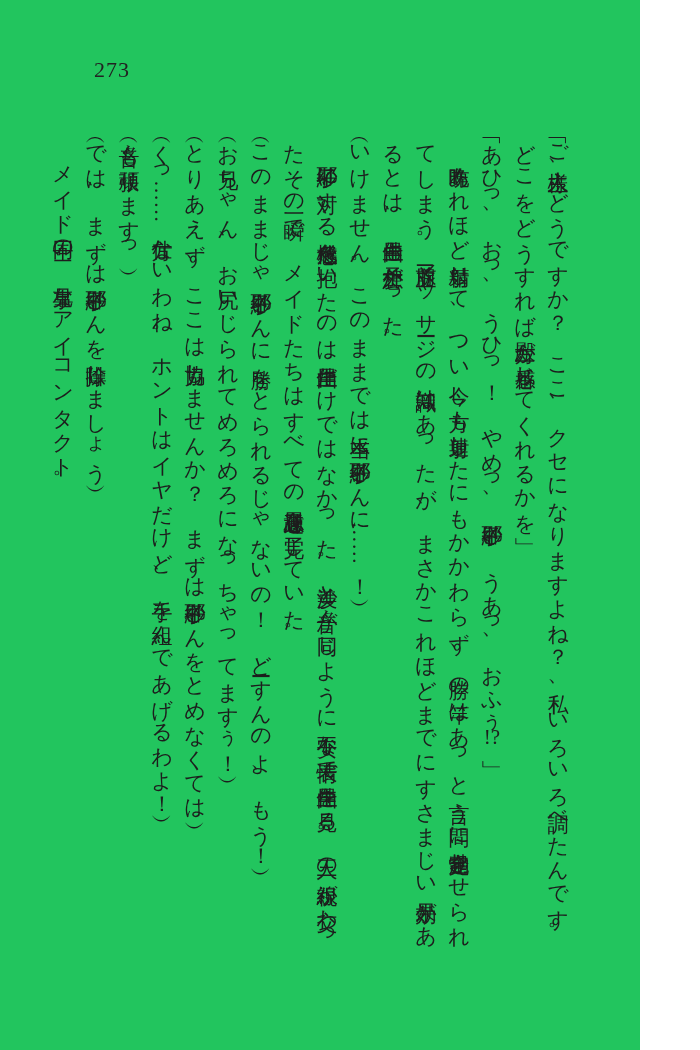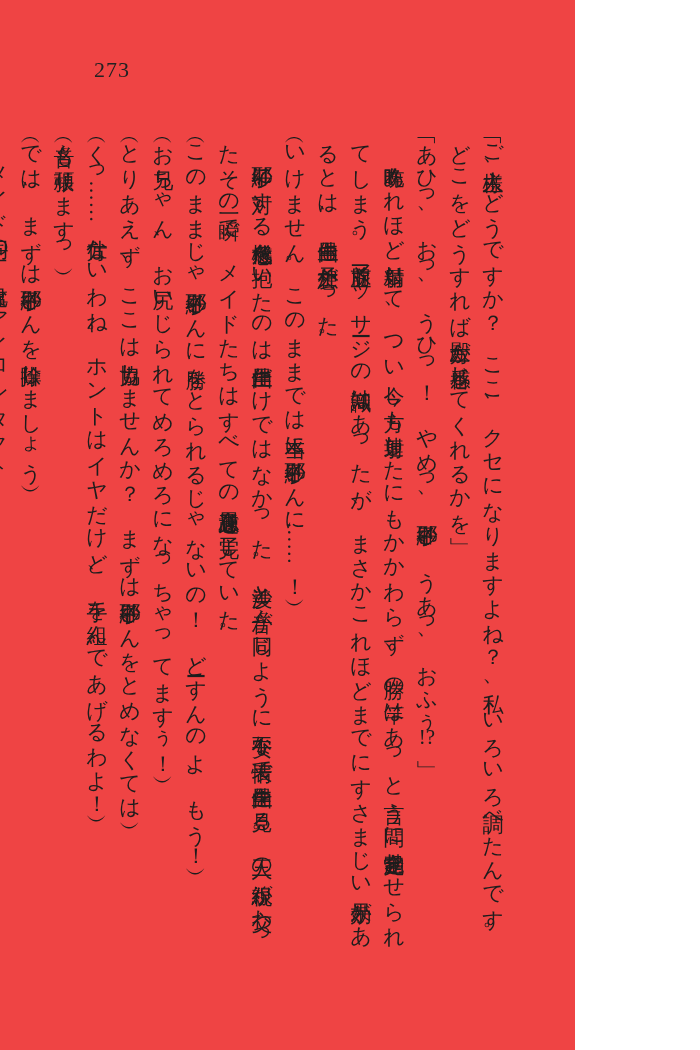--- a/index.html
+++ b/index.html
@@ -2,23 +2,23 @@
 <html><head>
 <meta charset="utf-8">
 <style>
   html, body {
     margin: 0;
     padding: 0;
     background: #ffffff;
   }
   .page {
     position: relative;
-    width: 575px;
+    width: 640px;
     height: 1050px;
-    background: #ef4444;
+    background: #22c55e;
     overflow: hidden;
     font-family: "Liberation Serif", "DejaVu Serif", serif;
     color: #1d1d1d;
   }
   .page-number {
     position: absolute;
     top: 57px;
     left: 94px;
     font-size: 22px;
     letter-spacing: 1px;

